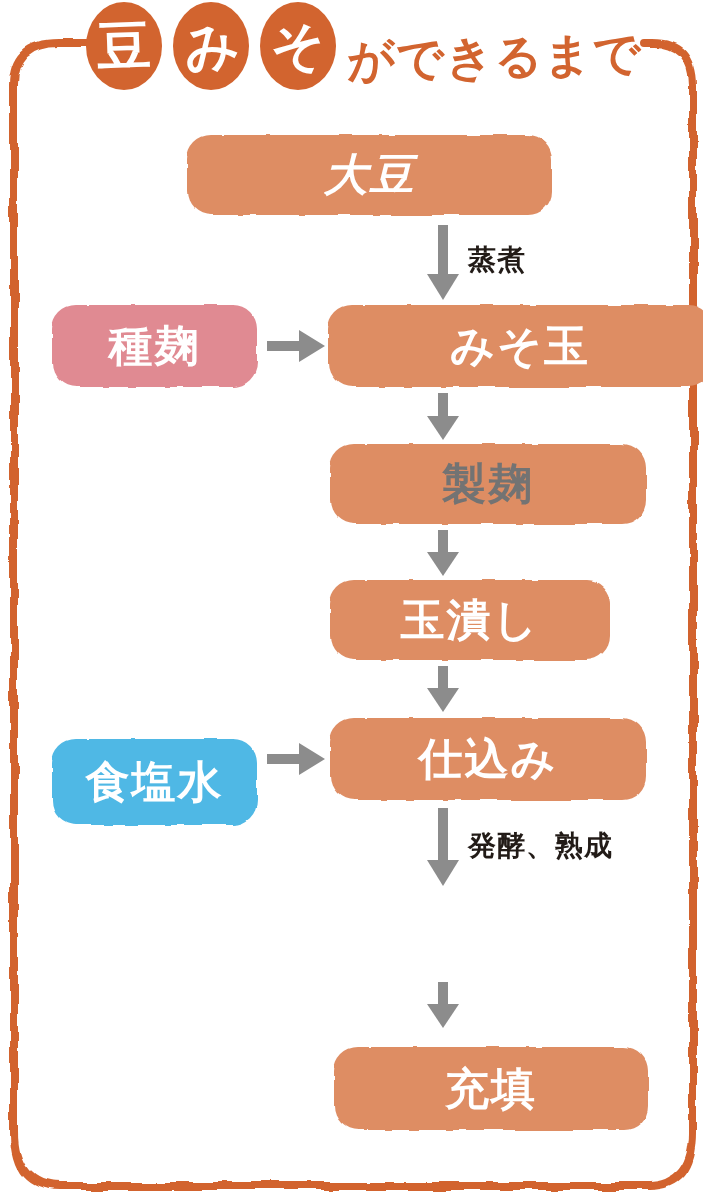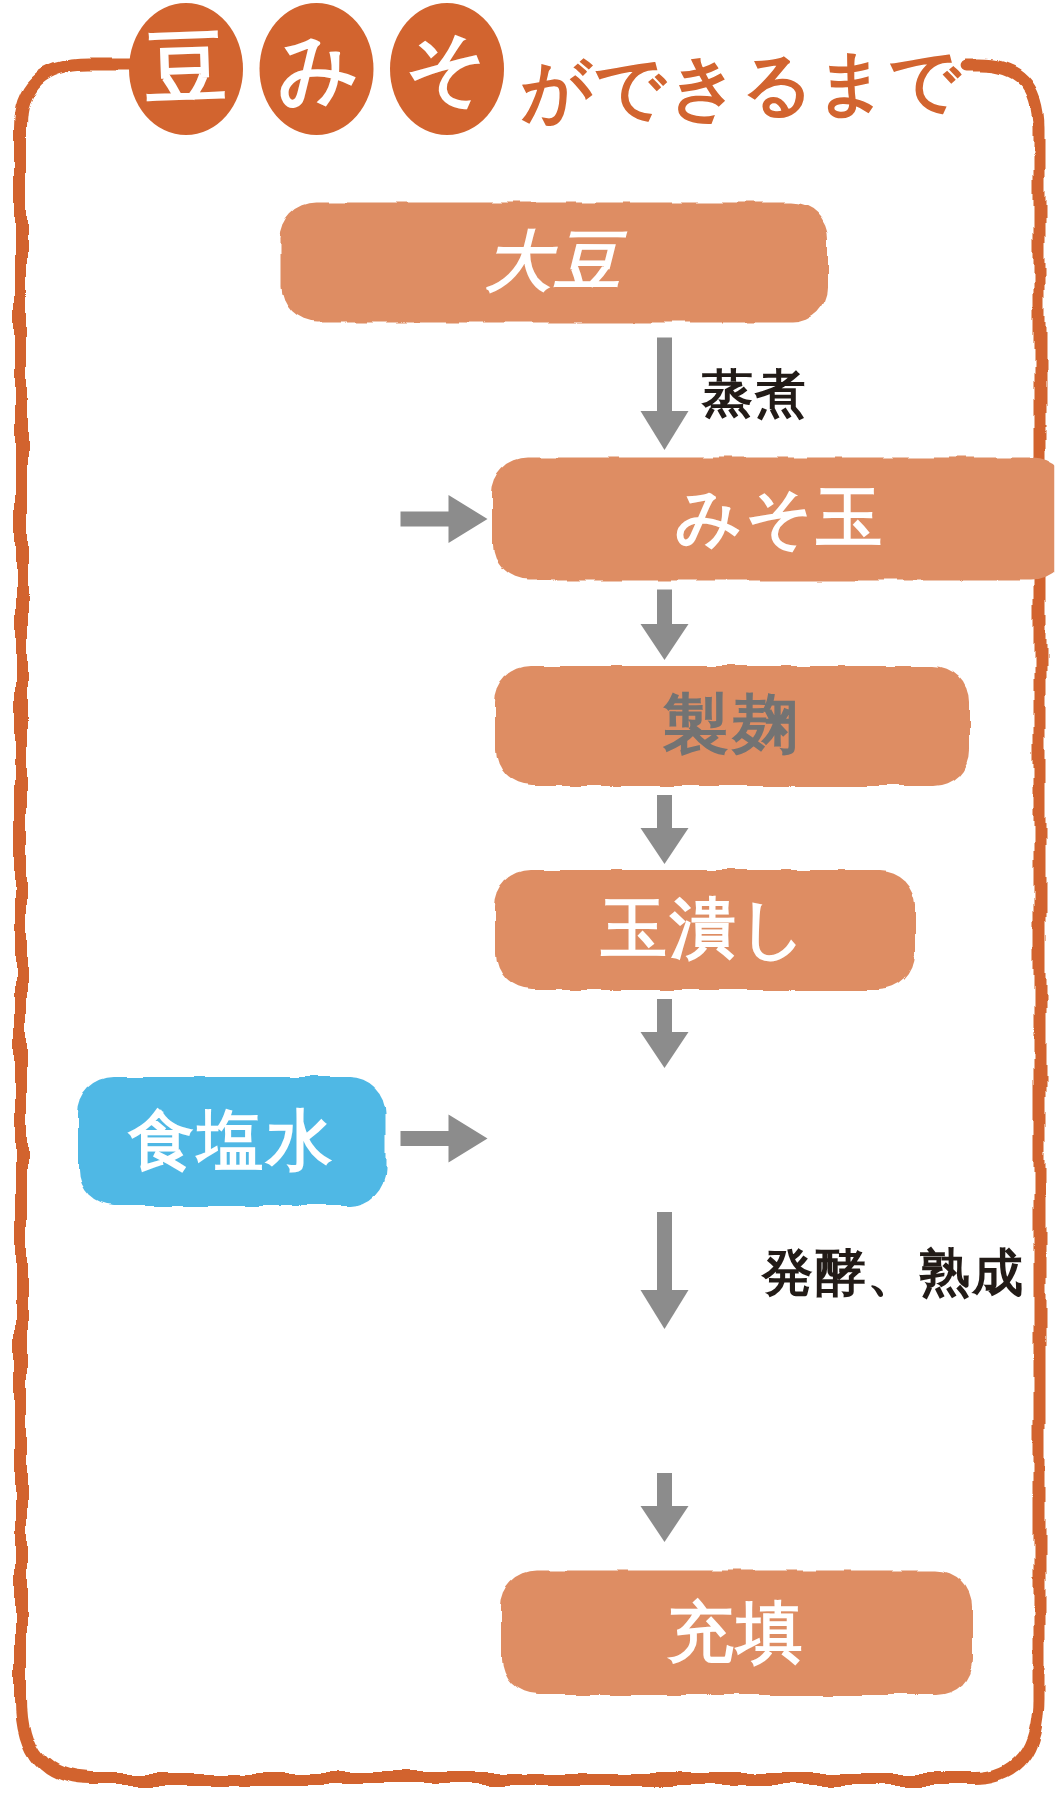--- a/index.html
+++ b/index.html
@@ -21,28 +21,28 @@
   
   .box{position:absolute;display:flex;align-items:center;justify-content:center;z-index:2;}
   .box-bg{position:absolute;left:0;top:0;right:0;bottom:0;border-radius:24px;filter:url(#boxwobble);}
   .box-label{position:relative;z-index:1;font-size:44px;line-height:1;letter-spacing:2px;white-space:nowrap;}
 
   #box-soybeans        {left:187px;top:135px;width:365px;height:80px;font-style:italic;}
   #box-seed-koji       {left:52px; top:305px;width:205px;height:82px;}
   #box-miso-ball       {left:328px;top:305px;width:384px;height:82px;border-radius:17px;}
   #box-koji-making     {left:330px;top:444px;width:316px;height:80px;}
   #box-ball-crushing   {left:330px;top:580px;width:280px;height:80px;}
-  #box-salt-water      {left:52px; top:718px;width:205px;height:86px;}
+  #box-salt-water      {left:52px; top:739px;width:205px;height:86px;}
   #box-preparation     {left:330px;top:718px;width:316px;height:82px;}
   #box-grinding-heating{left:330px;top:893px;width:316px;height:83px;}
   #box-filling         {left:334px;top:1035px;width:314px;height:83px;margin-top:12px;}
   #box-grinding-heating .box-label{font-size:40px;letter-spacing:1px;}
 
   
-  .edge-label{position:absolute;font-size:34px;line-height:1;letter-spacing:1px;z-index:2;white-space:nowrap;}
+  .edge-label{position:absolute;font-size:28px;line-height:1;letter-spacing:1px;z-index:2;white-space:nowrap;}
   #label-steaming{left:468px;top:246px;}
   #label-fermentation{left:468px;top:832px;}
 </style>
 </head>
 <body>
 
 <div class="stage">
 
   <svg class="frame" viewBox="0 0 703 1200">
     <defs>
@@ -102,20 +102,24 @@
   <div class="title-circle" id="tc3" style="background-color: rgb(210, 100, 47);">
     <span class="ch">そ</span>
   </div>
   <div class="title-suffix" style="color: rgb(210, 100, 47);">ができるまで</div>
 
   <div class="box" id="box-soybeans">
     <div class="box-bg" style="background-color: rgb(222, 141, 100);"></div>
     <span class="box-label" style="color: rgb(255, 255, 255);">大豆</span>
   </div>
 
+  <div class="box" id="box-seed-koji">
+    <div class="box-bg" style="background-color: rgb(224, 138, 146);"></div>
+    <span class="box-label" style="color: rgb(255, 255, 255);">種麹</span>
+  </div>
 
   <div class="box" id="box-miso-ball">
     <div class="box-bg" style="background-color: rgb(222, 141, 100);"></div>
     <span class="box-label" style="color: rgb(255, 255, 255);">みそ玉</span>
   </div>
 
   <div class="box" id="box-koji-making">
     <div class="box-bg" style="background-color: rgb(222, 141, 100);"></div>
     <span class="box-label" style="color: #737373;">製麹</span>
   </div>
@@ -123,23 +127,27 @@
   <div class="box" id="box-ball-crushing">
     <div class="box-bg" style="background-color: rgb(222, 141, 100);"></div>
     <span class="box-label" style="color: rgb(255, 255, 255);">玉潰し</span>
   </div>
 
   <div class="box" id="box-salt-water">
     <div class="box-bg" style="background-color: rgb(79, 184, 229);"></div>
     <span class="box-label" style="color: rgb(255, 255, 255);">食塩水</span>
   </div>
 
+  <div class="box" id="box-preparation">
+    <div class="box-bg" style="background-color: rgb(222, 141, 100);"></div>
+    <span class="box-label" style="color: rgb(255, 255, 255);">仕込み</span>
+  </div>
 
 
   <div class="box" id="box-filling">
     <div class="box-bg" style="background-color: rgb(222, 141, 100);"></div>
     <span class="box-label" style="color: rgb(255, 255, 255);">充填</span>
   </div>
 
   <div class="edge-label" id="label-steaming" style="color: rgb(34, 27, 23);">蒸煮</div>
-  <div class="edge-label" id="label-fermentation" style="color: rgb(34, 27, 23); margin-left: 40px;">発酵、熟成</div>
+  <div class="edge-label" id="label-fermentation" style="color: rgb(34, 27, 23);">発酵、熟成</div>
 
 </div>
 
 </body></html>

